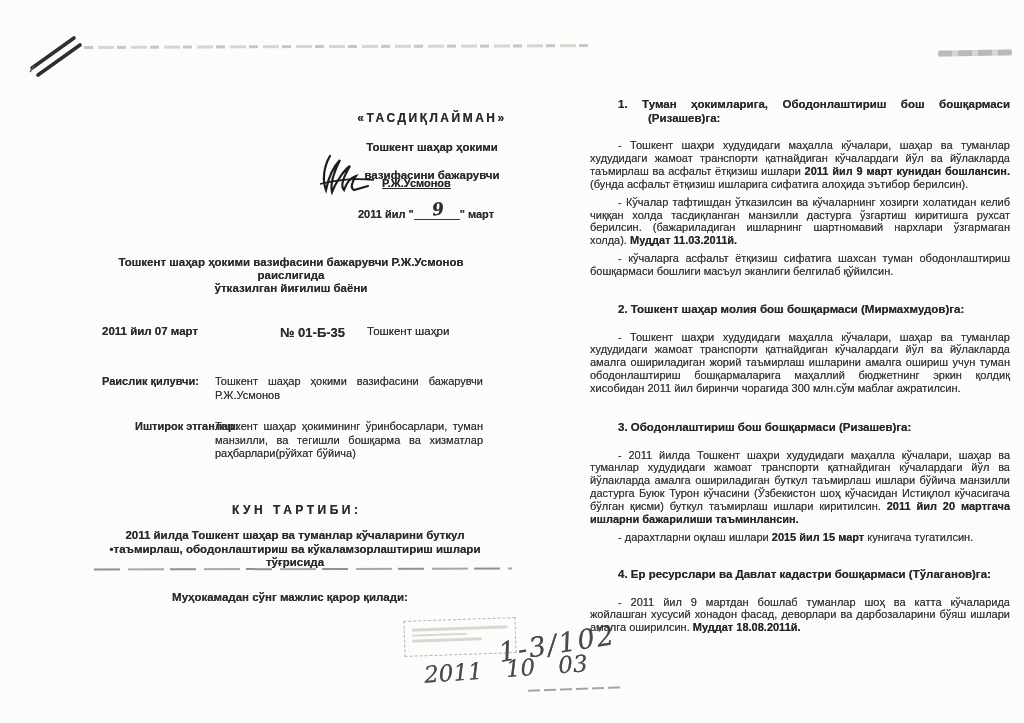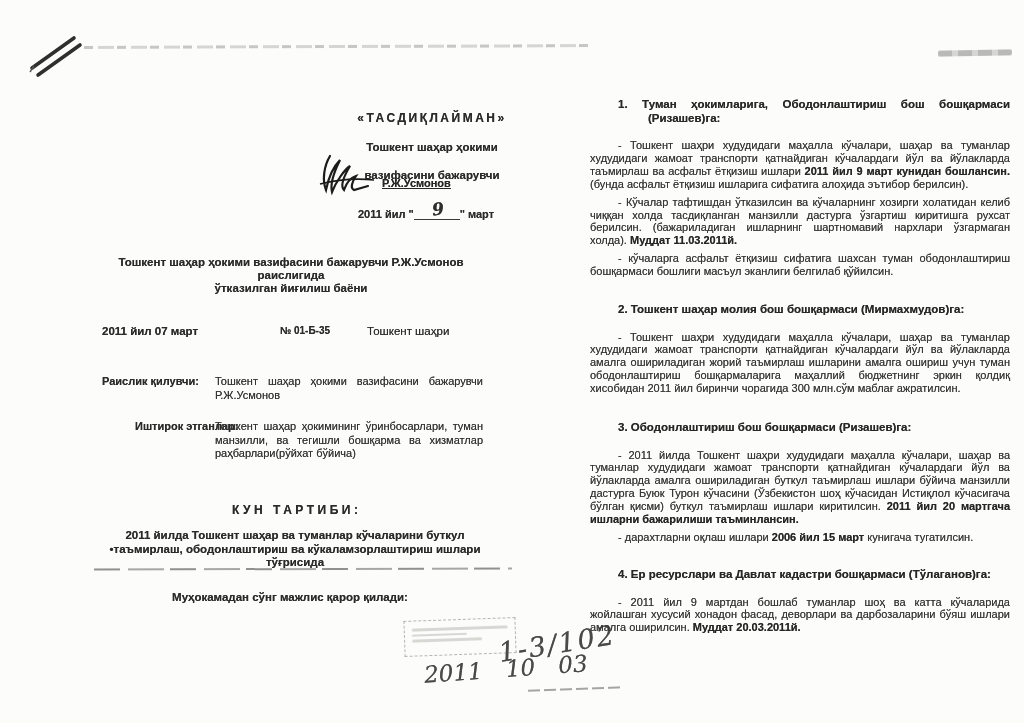--- a/index.html
+++ b/index.html
@@ -17,21 +17,21 @@
   .approval-title{font-weight:bold;font-size:12px;letter-spacing:2.5px;color:#2a2a2a;}
   .approval-sub{font-weight:bold;font-size:11.5px;color:#2a2a2a;margin-top:16px;}
   .signature{position:absolute;left:316px;top:150px;}
   .signer-name{position:absolute;left:382px;top:177px;font-weight:bold;font-size:11px;color:#262626;text-decoration:underline;}
   .date-line{position:absolute;left:358px;top:200px;font-weight:bold;font-size:11px;color:#2c2c2c;}
   .date-blank{display:inline-block;width:46px;border-bottom:1.2px solid #3a3a3a;text-align:center;vertical-align:bottom;position:relative;height:20px;}
   .hand-digit{font-family:"DejaVu Serif",serif;font-style:italic;font-size:17px;color:#2e2e2e;position:absolute;left:18px;top:-1px;transform:rotate(-6deg);}
 
   .meeting-header{position:absolute;left:98px;top:256px;width:386px;text-align:center;font-weight:bold;font-size:11.5px;line-height:13px;color:#2a2a2a;}
   .meta-date{position:absolute;left:102px;top:325px;font-weight:bold;font-size:11.5px;color:#2a2a2a;}
-  .meta-num{position:absolute;left:280px;top:325px;font-weight:bold;font-size:10px;color:#2a2a2a;}
+  .meta-num{position:absolute;left:280px;top:325px;font-weight:bold;font-size:13px;color:#2a2a2a;}
   .meta-city{position:absolute;left:367px;top:325px;font-weight:normal;font-size:11.5px;color:#2a2a2a;}
 
   .prow-label{position:absolute;left:102px;font-weight:bold;font-size:11px;color:#2a2a2a;}
   .prow-value{position:absolute;left:215px;width:268px;font-size:11px;line-height:13.5px;text-align:justify;color:#333;}
 
   .agenda-heading{position:absolute;left:232px;top:503px;font-weight:bold;font-size:12px;letter-spacing:3.5px;color:#2a2a2a;}
   .agenda-text{position:absolute;left:88px;top:529px;width:414px;text-align:center;font-weight:bold;font-size:11.5px;line-height:13.5px;color:#2a2a2a;}
   .agenda-underline{
     position:absolute;left:94px;top:568px;width:418px;height:2px;transform:rotate(-0.15deg);
     background:repeating-linear-gradient(90deg,#6d6d6d 0 26px,rgba(0,0,0,0) 26px 34px,#8a8a8a 34px 70px,rgba(0,0,0,0) 70px 76px);
@@ -143,22 +143,22 @@
     </div>
 
     <div class="res-item txt" style="top:303px;">
       <p class="res-heading">2. Тошкент шаҳар молия бош бошқармаси (Мирмахмудов)га:</p>
       <p class="res-p"><span>- Тошкент шаҳри худудидаги маҳалла кўчалари, шаҳар ва туманлар худудидаги жамоат транспорти қатнайдиган кўчалардаги йўл ва йўлакларда амалга ошириладиган жорий таъмирлаш ишларини амалга ошириш учун туман ободонлаштириш бошқармаларига маҳаллий бюджетнинг эркин қолдиқ хисобидан 2011 йил биринчи чорагида 300 млн.сўм маблағ ажратилсин.</span></p>
     </div>
 
     <div class="res-item txt" style="top:421px;">
       <p class="res-heading">3. Ободонлаштириш бош бошқармаси (Ризашев)га:</p>
       <p class="res-p"><span>- 2011 йилда Тошкент шаҳри худудидаги маҳалла кўчалари, шаҳар ва туманлар худудидаги жамоат транспорти қатнайдиган кўчалардаги йўл ва йўлакларда амалга ошириладиган буткул таъмирлаш ишлари бўйича манзилли дастурга Буюк Турон кўчасини (Ўзбекистон шоҳ кўчасидан Истиқлол кўчасигача бўлган қисми) буткул таъмирлаш ишлари киритилсин. </span><span class="b">2011 йил 20 мартгача ишларни бажарилиши таъминлансин.</span></p>
-      <p class="res-p"><span>- дарахтларни оқлаш ишлари </span><span class="b">2006 йил 15 март</span><span> кунигача тугатилсин.</span></p>
+      <p class="res-p"><span>- дарахтларни оқлаш ишлари </span><span class="b">2015 йил 15 март</span><span> кунигача тугатилсин.</span></p>
     </div>
 
     <div class="res-item txt" style="top:568px;">
       <p class="res-heading">4. Ер ресурслари ва Давлат кадастри бошқармаси (Тўлаганов)га:</p>
-      <p class="res-p"><span>- 2011 йил 9 мартдан бошлаб туманлар шоҳ ва катта кўчаларида жойлашган хусусий хонадон фасад, деворлари ва дарбозаларини бўяш ишлари амалга оширилсин. </span><span class="b">Муддат 20.03.2011й.</span></p>
+      <p class="res-p"><span>- 2011 йил 9 мартдан бошлаб туманлар шоҳ ва катта кўчаларида жойлашган хусусий хонадон фасад, деворлари ва дарбозаларини бўяш ишлари амалга оширилсин. </span><span class="b">Муддат 18.08.2011й.</span></p>
     </div>
 
   </div>
 </div>
 
 </body></html>

